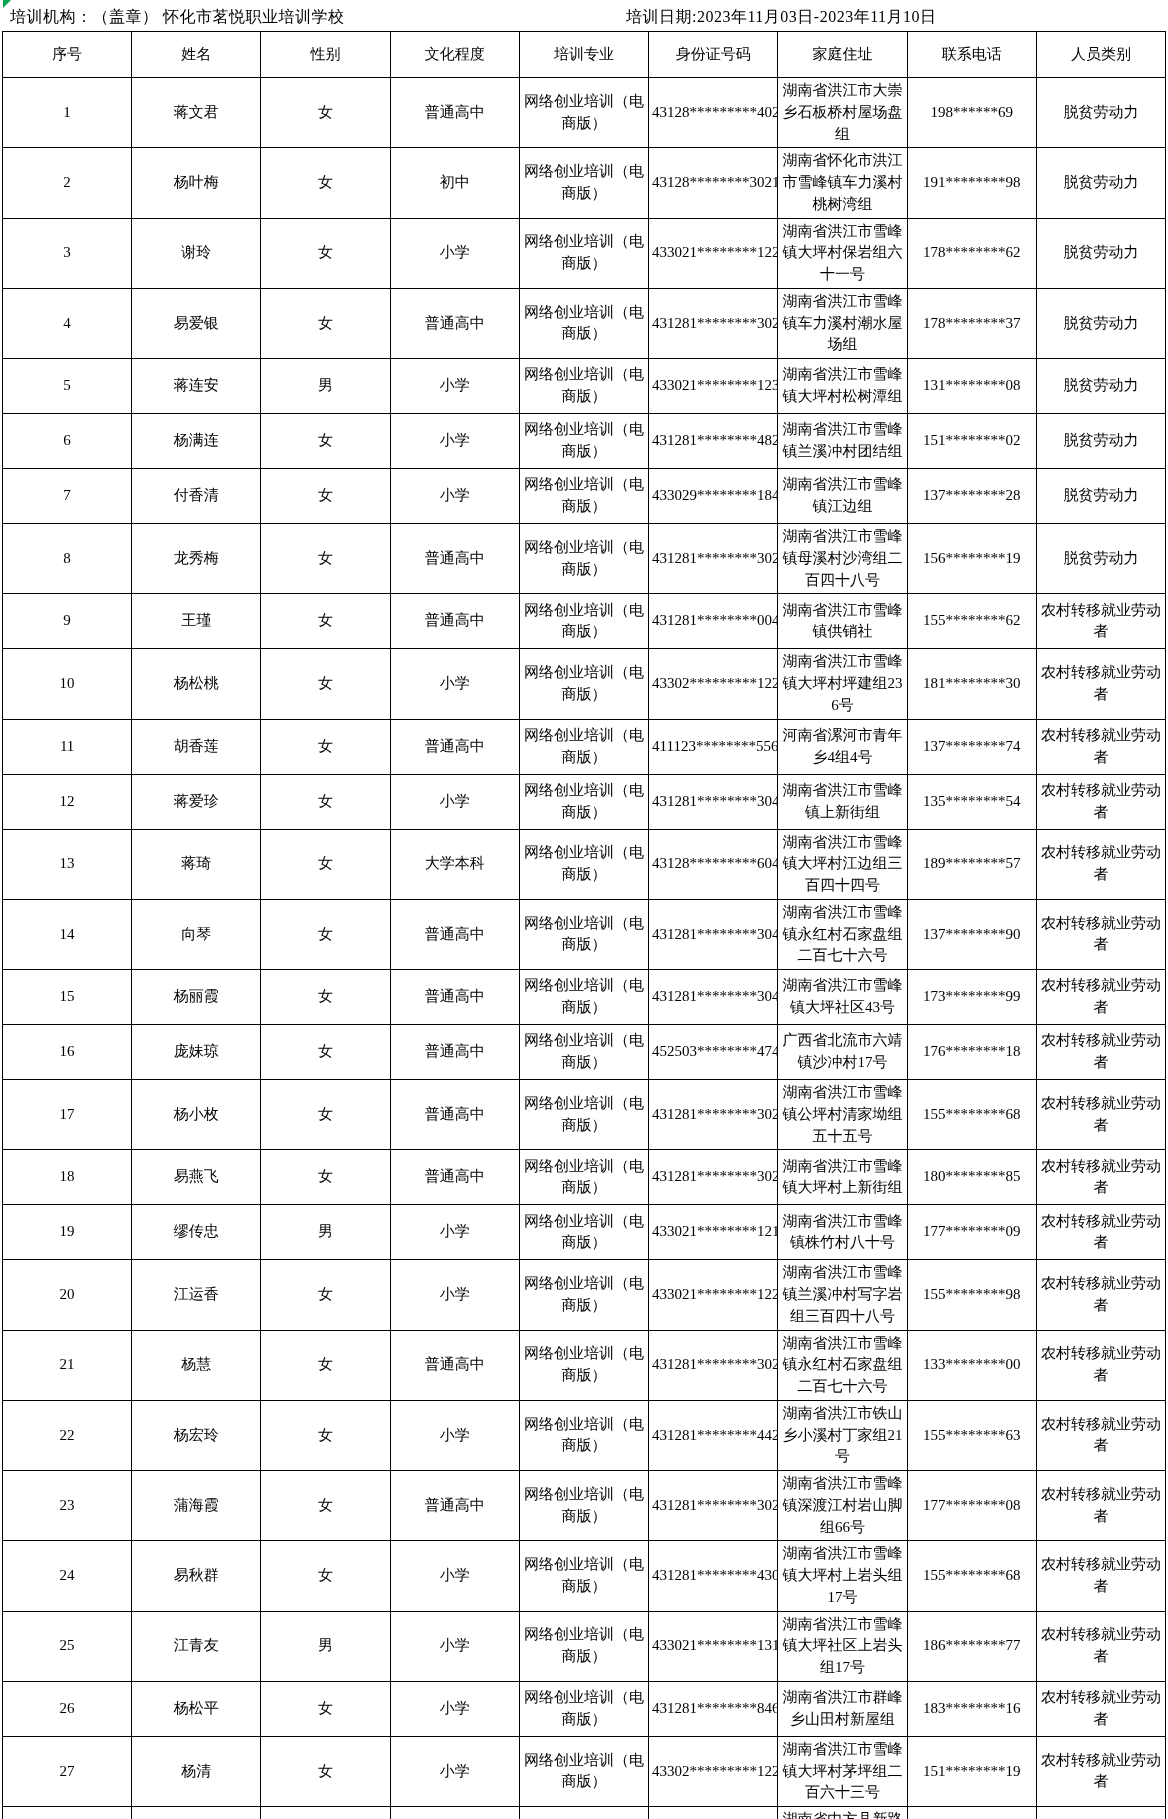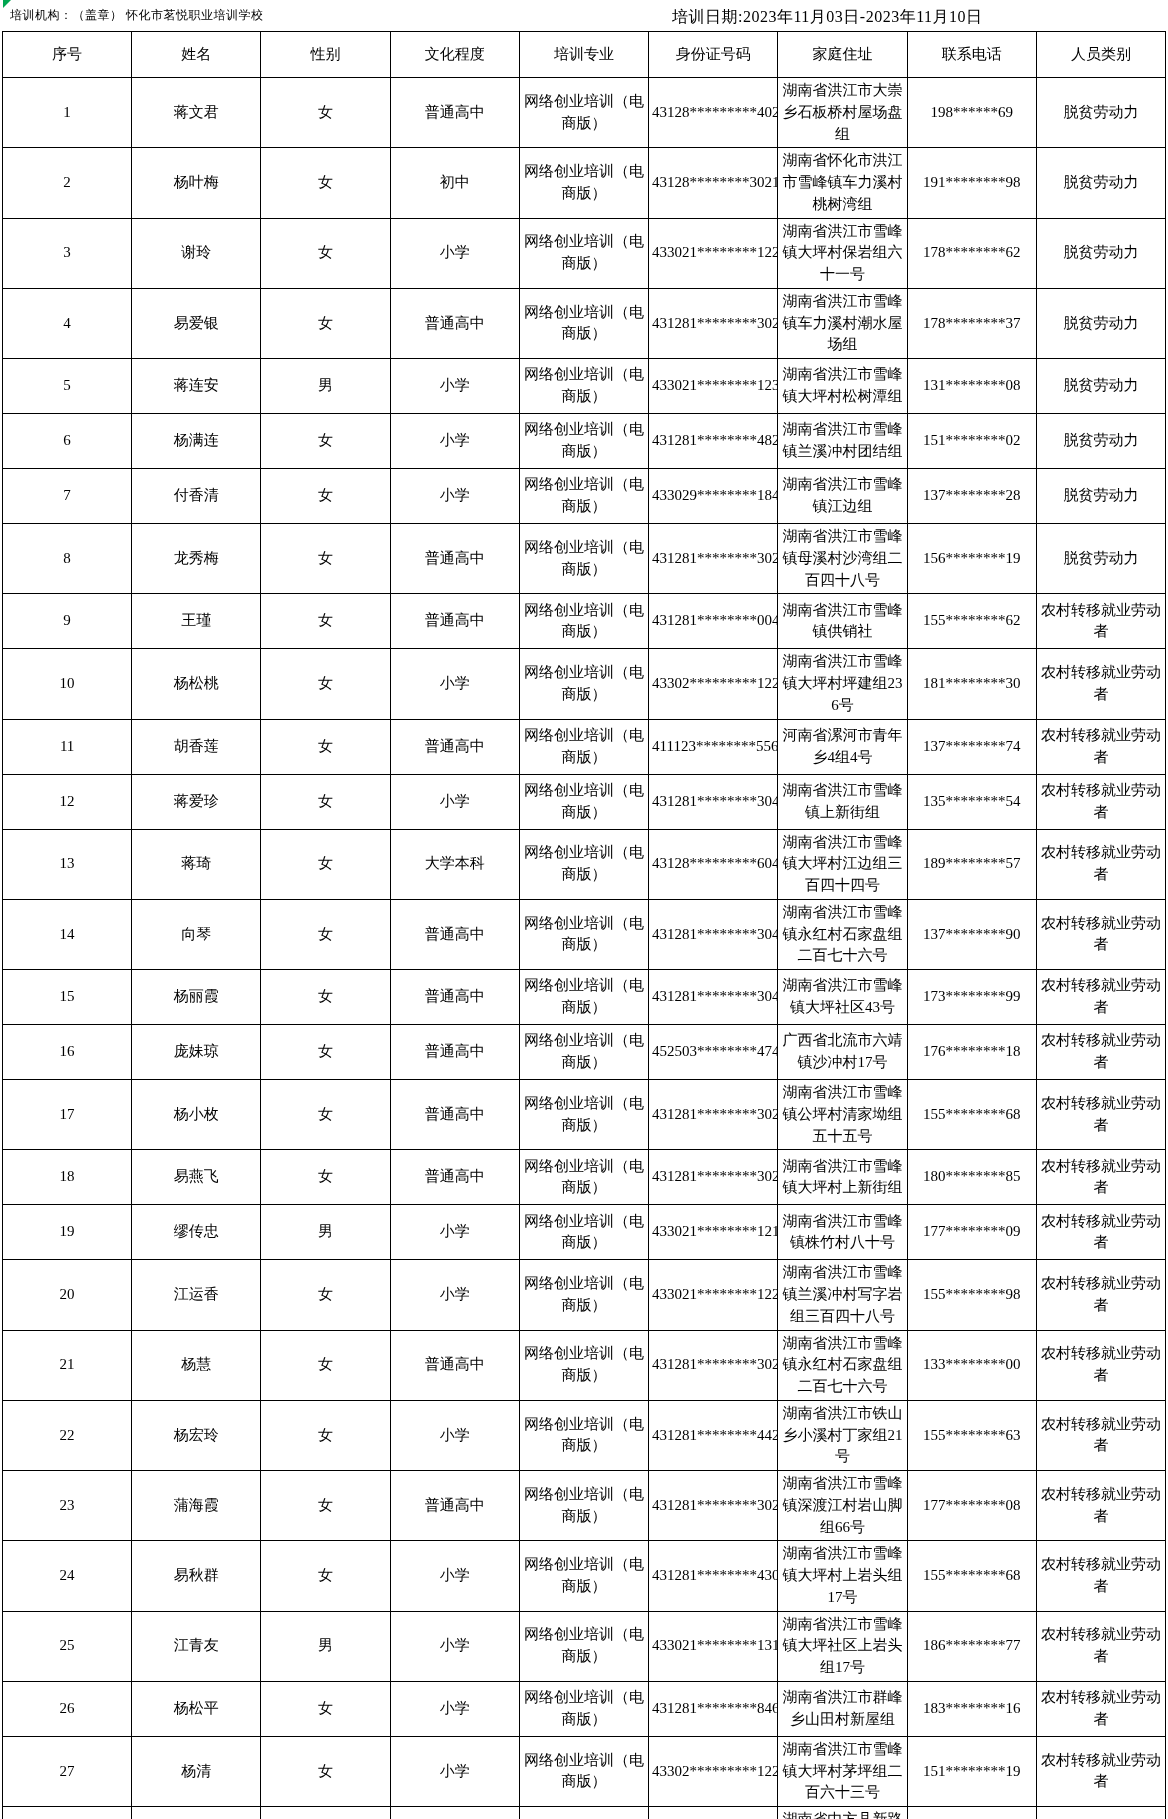--- a/index.html
+++ b/index.html
@@ -30,27 +30,27 @@
   .title-bar {
     position: relative;
     height: 31px;
     width: 1164px;
     margin-left: 2px;
   }
   .title-bar .org {
     position: absolute;
     left: 8px;
     top: 7px;
-    font-size: 12px;
+    font-size: 16px;
     white-space: nowrap;
     letter-spacing: 0.5px;
   }
   .title-bar .date {
     position: absolute;
-    left: 670px;
+    left: 624px;
     top: 7px;
     font-size: 16px;
     white-space: nowrap;
     letter-spacing: 0.5px;
   }
   table.roster {
     border-collapse: collapse;
     table-layout: fixed;
     margin-left: 2px;
     width: 1164px;

